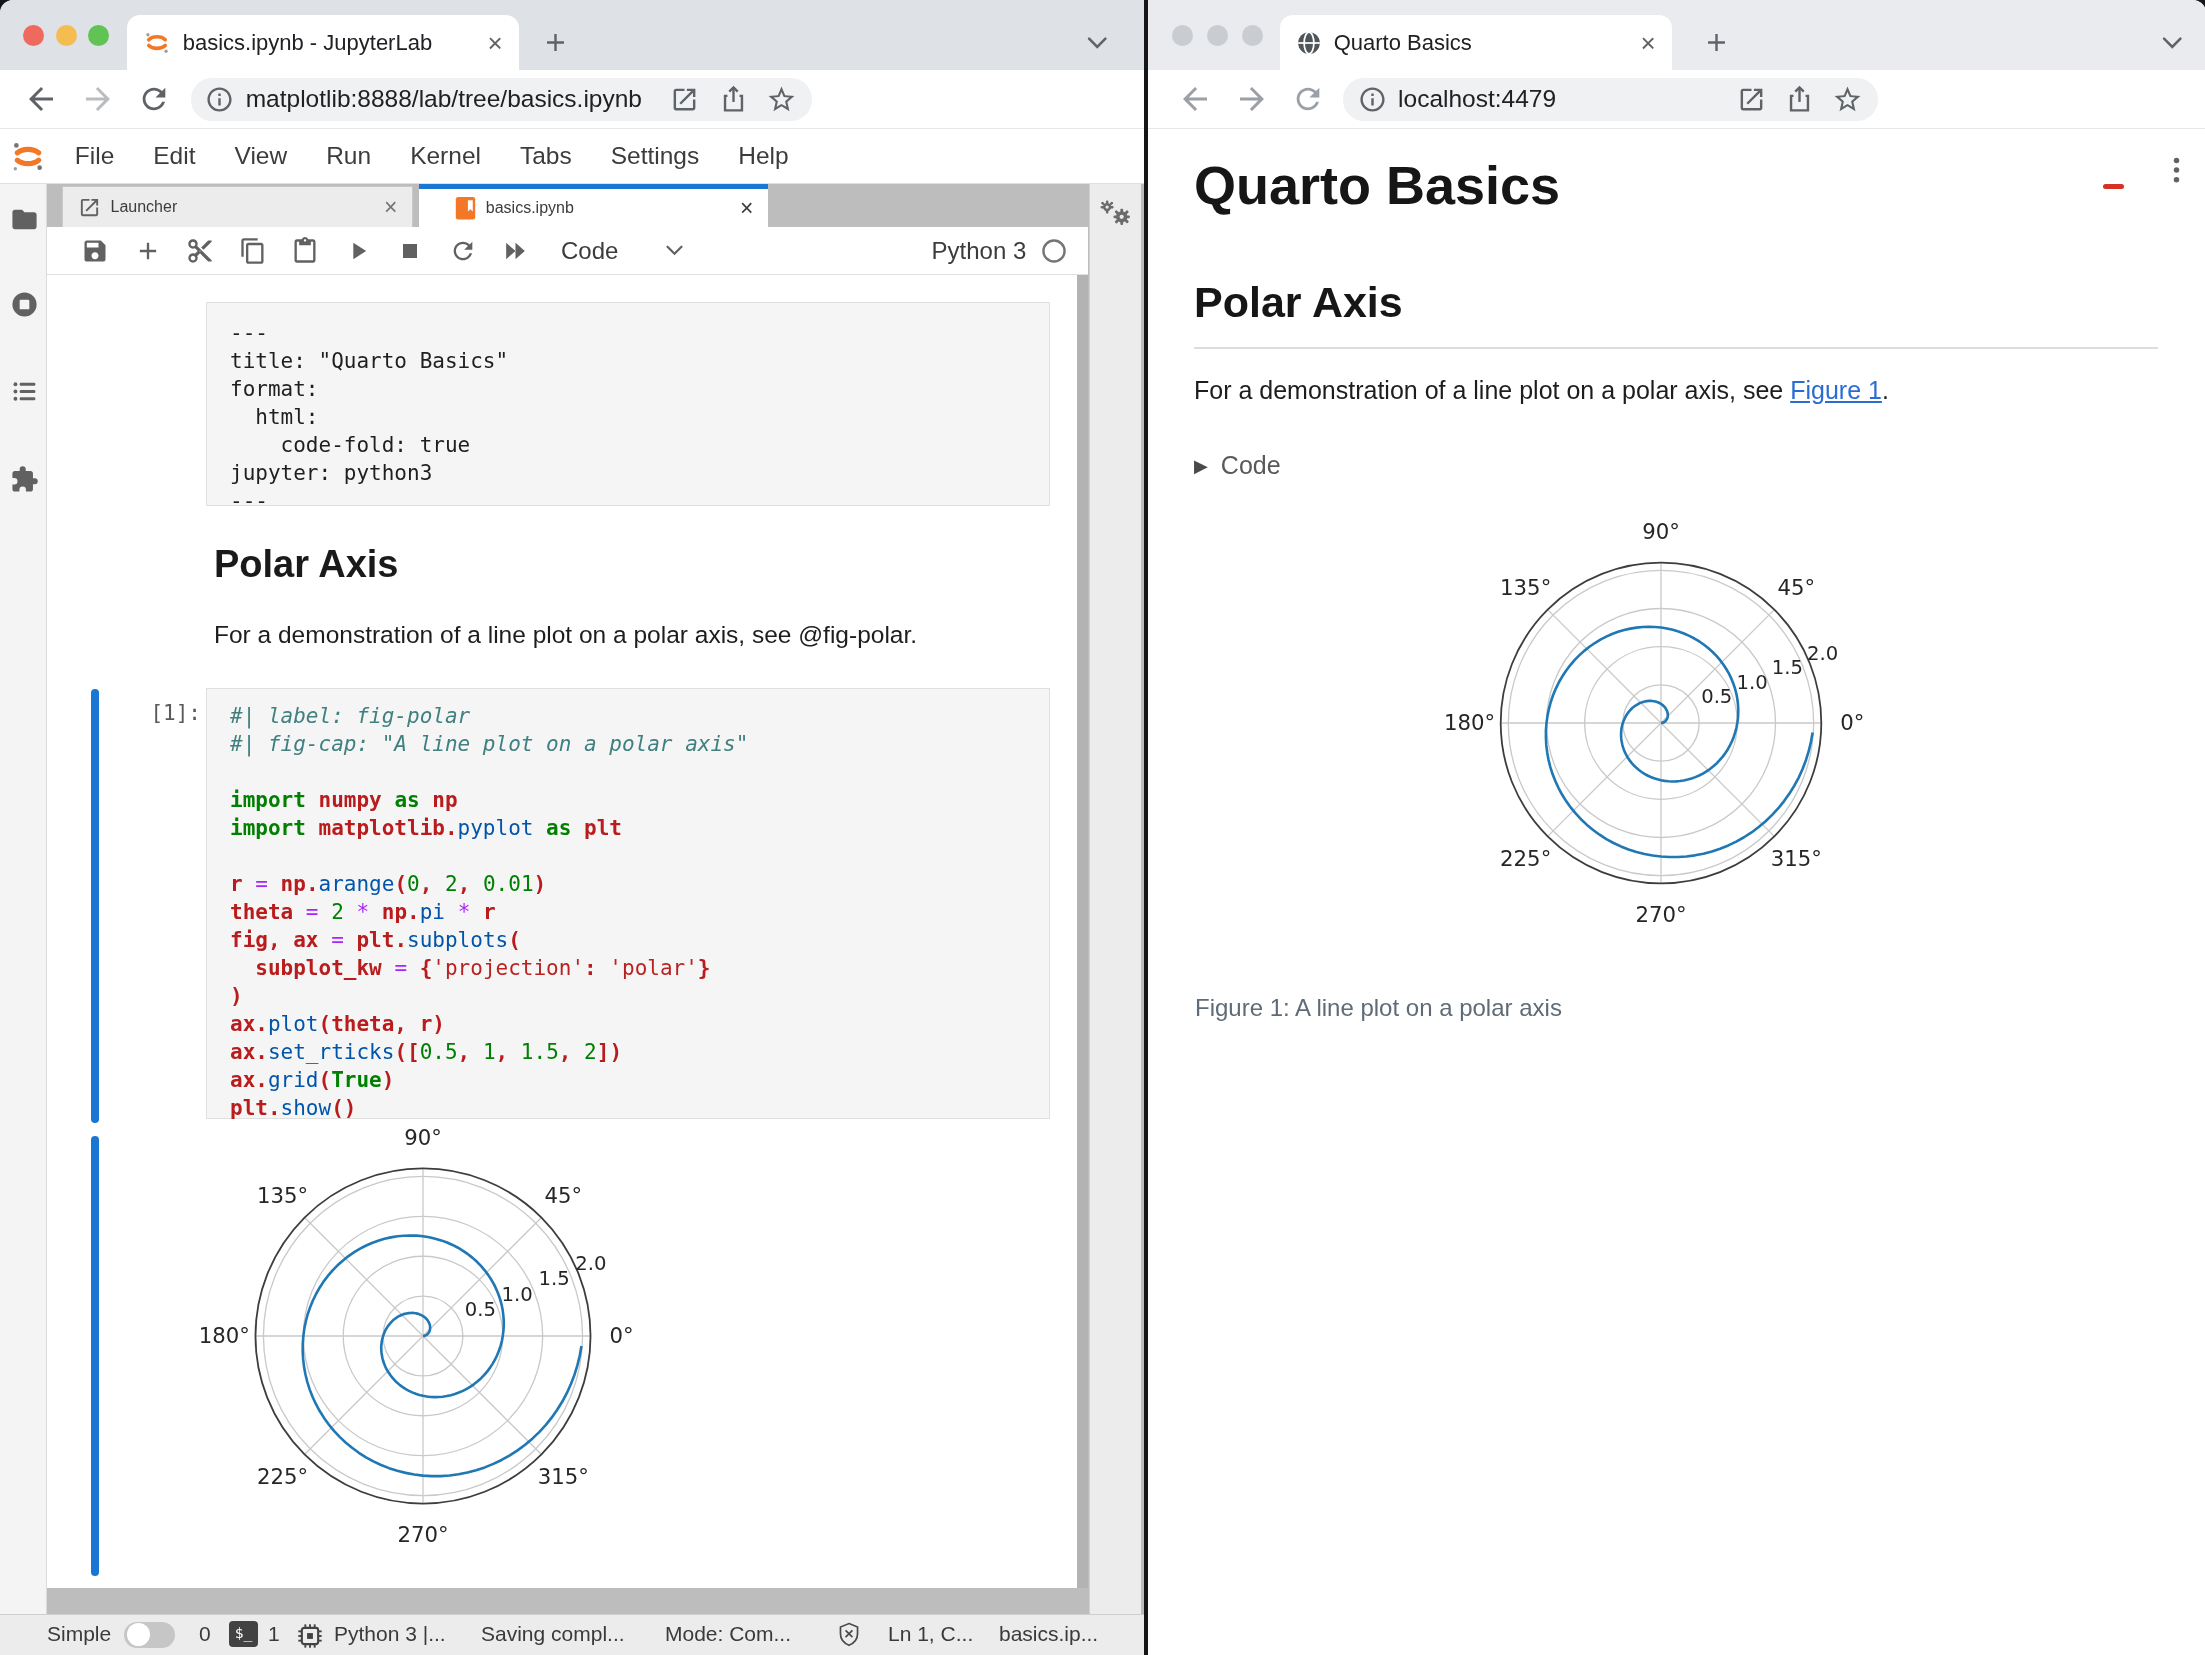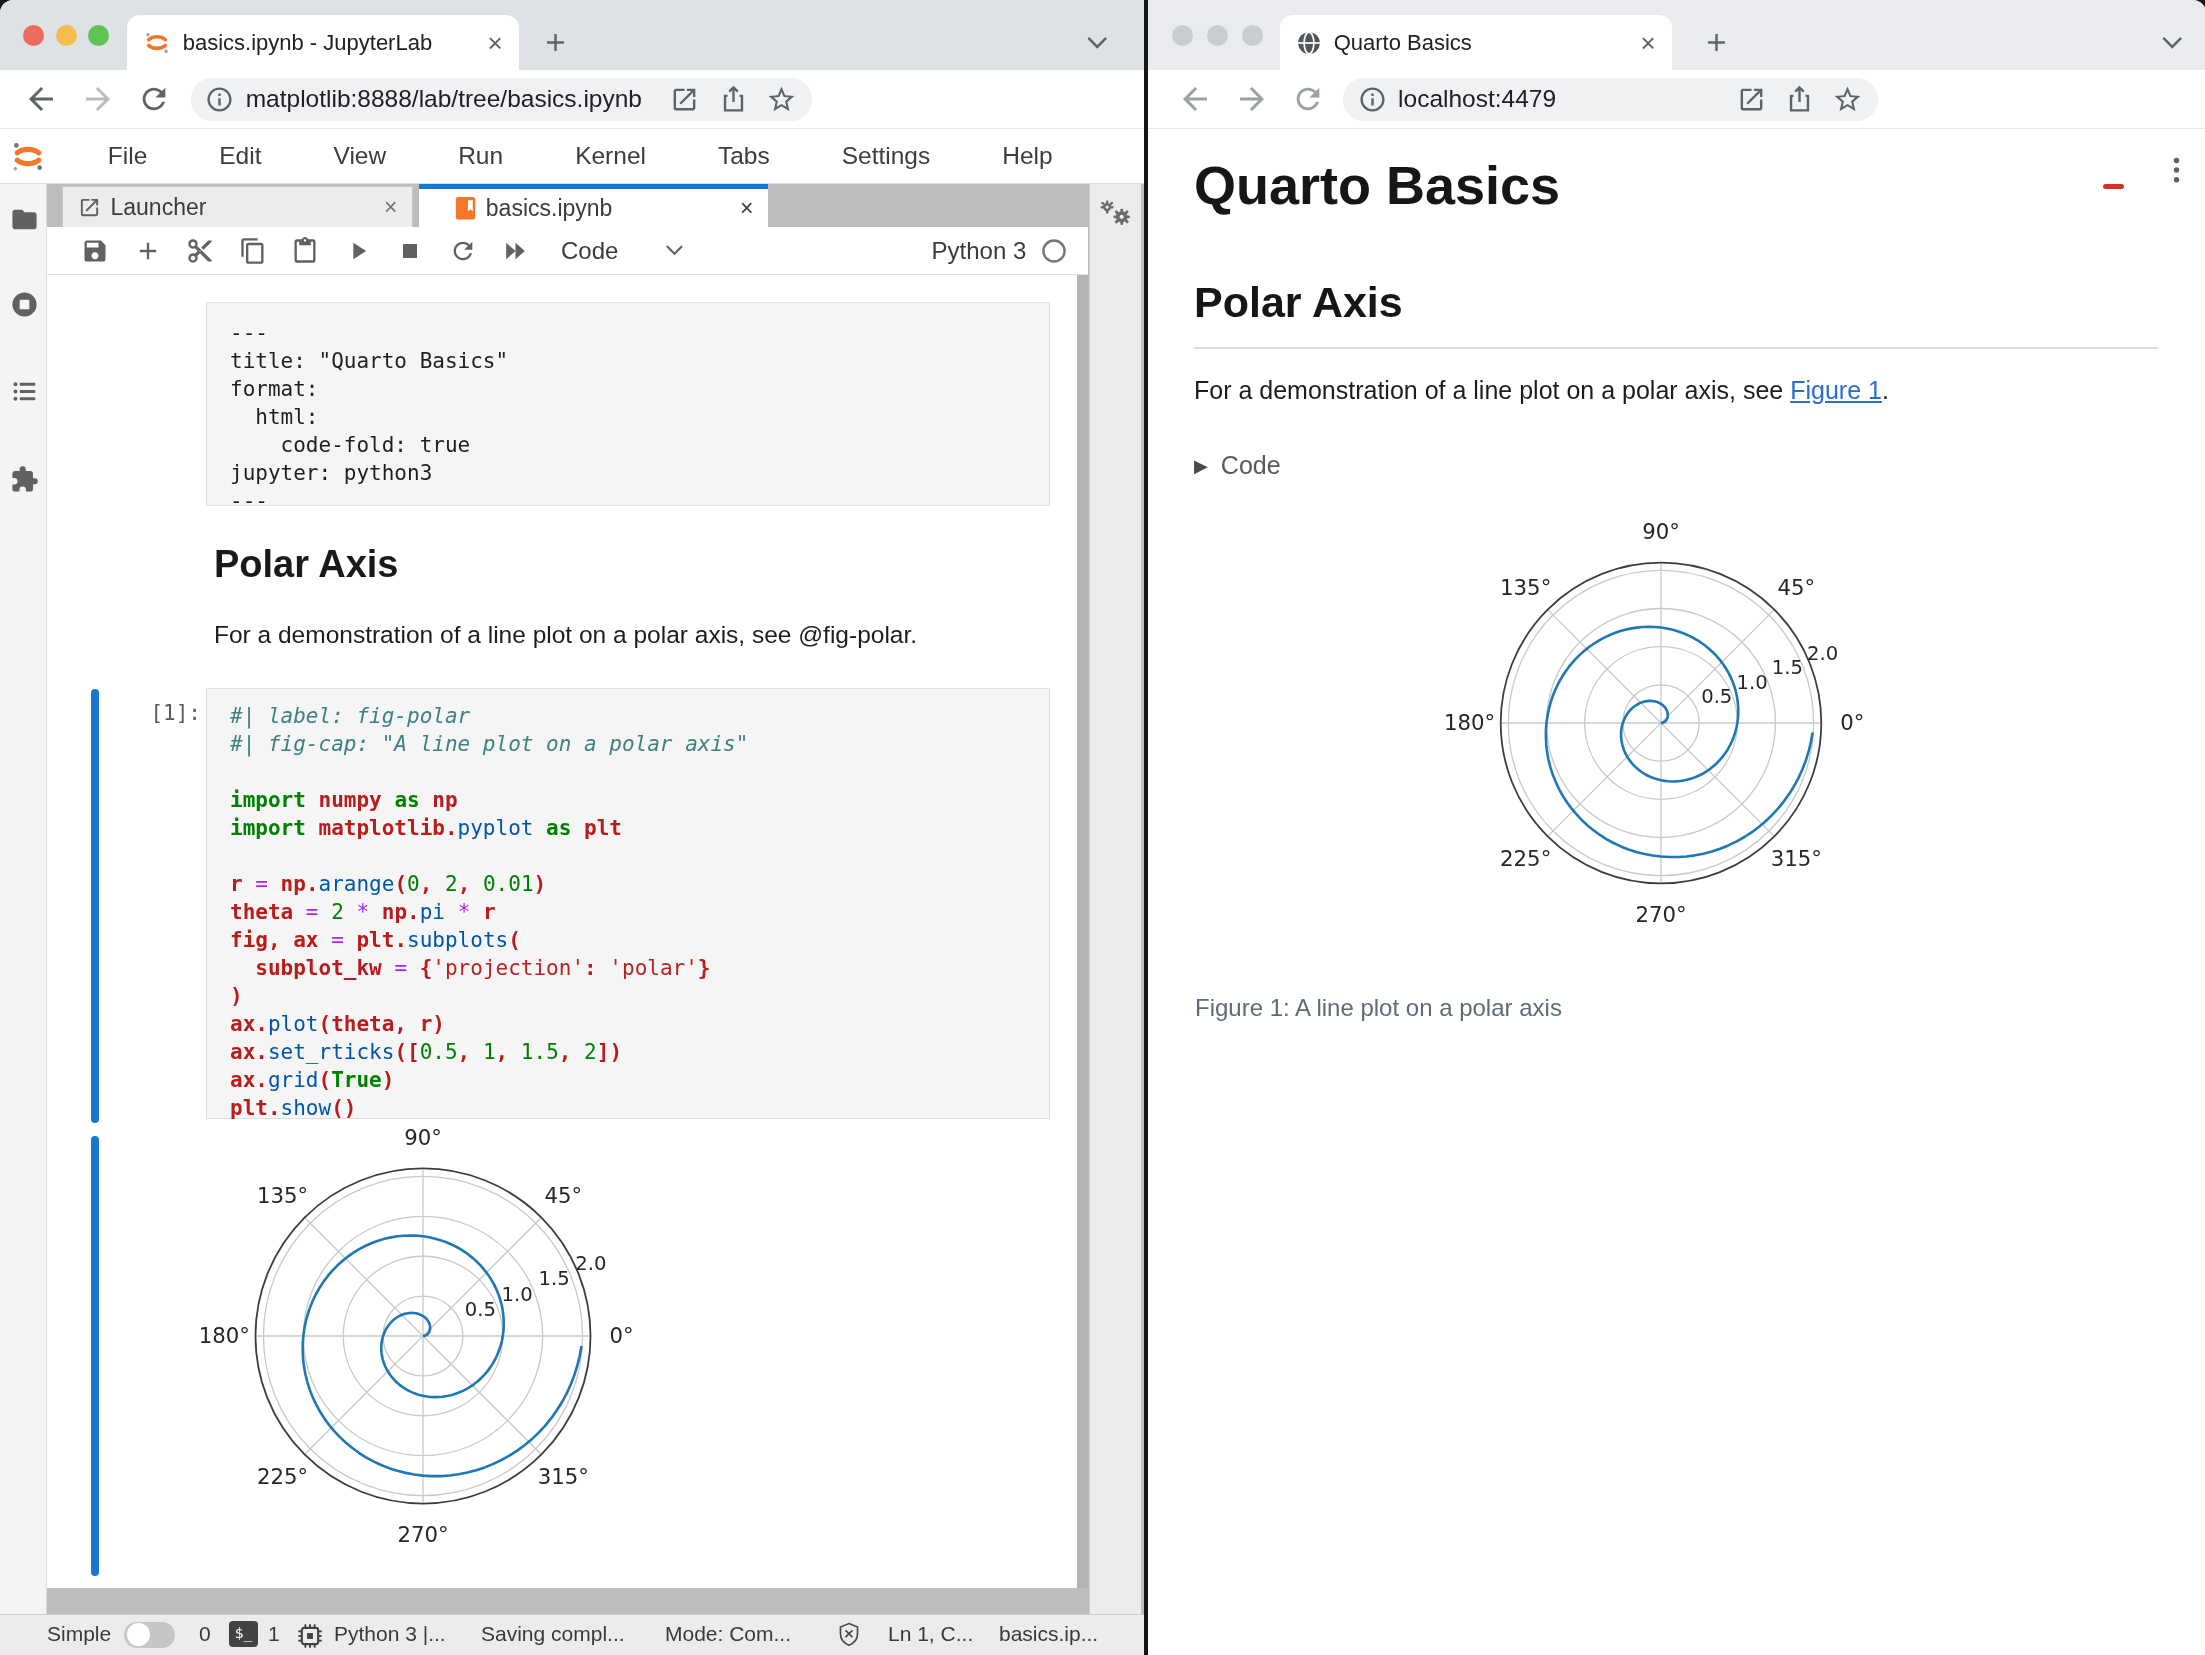--- a/index.html
+++ b/index.html
@@ -13,26 +13,26 @@
   .tabstrip { position:absolute; left:0; top:0; right:0; height:70px; }
   .traffic { position:absolute; width:21px; height:21px; border-radius:50%; top:25px; }
   .btab { position:absolute; top:14.7px; height:56px; background:#fff; border-radius:13px 13px 0 0; display:flex; align-items:center; padding:0 16.3px; }
   .btab-title { font-size:22px; color:#202124; margin:0 11.4px; white-space:nowrap; }
   .closex { font-size:26px; color:#5f6368; line-height:1; margin-left:auto; padding-left:8.2px; cursor:default; }
   .urlrow { position:absolute; left:0; top:70px; right:0; height:59px; background:#fff; border-bottom:1.6px solid #e4e6e8; display:flex; align-items:center; }
   .omnibox { height:43px; background:#f0f1f3; border-radius:21px; display:flex; align-items:center; padding:0 14.7px; }
   .urltext { font-size:24.5px; color:#202124; margin:0 11.4px; white-space:nowrap; }
 
   
-  .jl-menubar { position:absolute; left:0; top:129px; width:1144px; height:55px; background:#fff; border-bottom:1.6px solid #e0e0e0; display:flex; align-items:center;gap:33px; }
+  .jl-menubar { position:absolute; left:0; top:129px; width:1144px; height:55px; background:#fff; border-bottom:1.6px solid #e0e0e0; display:flex; align-items:center; }
   .jl-menu-item { font-size:24.5px; color:#3c3c3c; margin-right:39px; }
   .jl-activity { position:absolute; left:0; top:184px; width:47px; height:1430px; background:#f4f4f4; border-right:1.6px solid #dcdcdc; }
   .jl-dock { position:absolute; left:47px; top:184px; width:1097px; height:1430px; background:#bdbdbd; }
   .jl-tab { position:absolute; display:flex; align-items:center; padding:0 14.7px; }
-  .jl-tab-label { font-size:23px; color:#3c3c3c; margin:0 9.8px; white-space:nowrap; }
+  .jl-tab-label { font-size:16px; color:#3c3c3c; margin:0 9.8px; white-space:nowrap; }
   .jl-toolbar { position:absolute; left:47px; top:227px; width:1041px; height:48px; background:#fff; border-bottom:1.6px solid #e0e0e0; display:flex; align-items:center; }
   .tbi { margin-left:24.5px; display:flex; align-items:center; }
   .jl-content { position:absolute; left:47px; top:275px; width:1030px; height:1313px; background:#fff; }
   .mono { font-family:"DejaVu Sans Mono", monospace; }
   .cellbox { position:absolute; background:#f5f5f5; border:0.8px solid #e0e0e0; font-family:"DejaVu Sans Mono", monospace; font-size:21px; color:#1f1f1f; }
   .code-line { height:28px; line-height:28px; white-space:pre; }
   .tk-com { color:#408080; font-style:italic; }
   .tk-kw  { color:#008000; font-weight:bold; }
   .tk-prop{ color:#0055aa; }
   .tk-num { color:#008000; }

